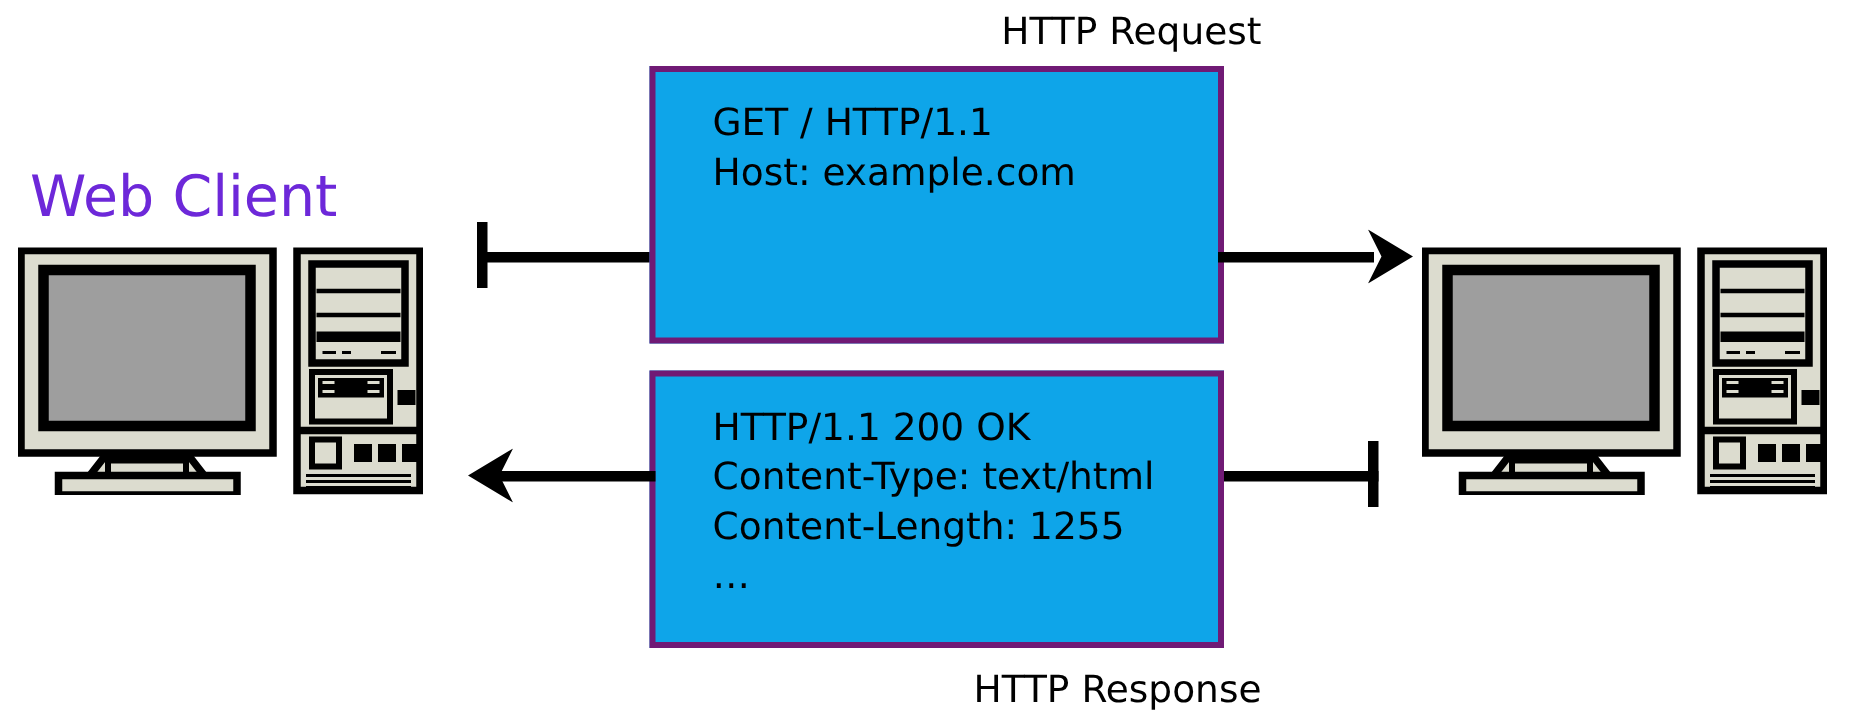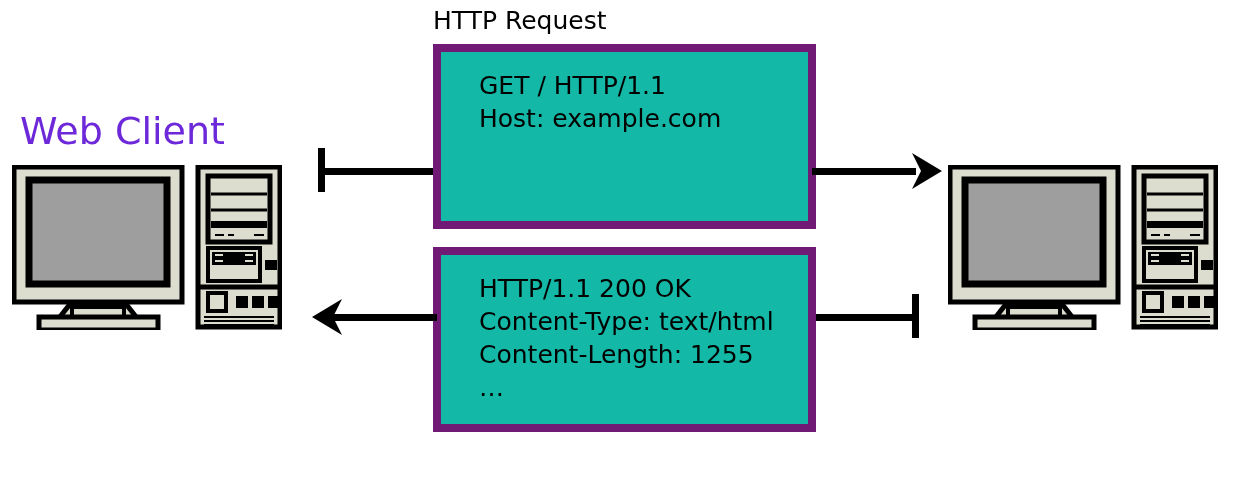--- a/index.html
+++ b/index.html
@@ -25,22 +25,22 @@
     color: #6d28d9;
     white-space: nowrap;
     line-height: 1;
   }
   #client-title { left: 20px;  top: 112px; }
   #server-title { left: 955px; top: 112px; }
 
   
   .msg-box {
     position: absolute;
-    background: #14b8a6;
-    border: 8px solid #701a75;
+    background: #0ea5e9;
+    border: 4px solid #701a75;
     box-sizing: border-box;
   }
   #request-box  { left: 433px; top: 44px;  width: 383px; height: 185px; }
   #response-box { left: 433px; top: 247px; width: 383px; height: 185px; padding-left: 48px; }
 
   .msg-lines {
     position: absolute;
     left: 38px;
     font-size: 25px;
     color: #000000;
@@ -49,23 +49,23 @@
   }
   #request-text  { top: 17px; }
   #response-text { top: 17px; }
 
   
   .caption {
     position: absolute;
     font-size: 25px;
     color: #000000;
     white-space: nowrap;
-    text-align: left;
+    text-align: right;
     width: 383px;
-    left: 433px;
+    left: 458px;
   }
   #request-caption  { top: 6px;   }
   #response-caption { top: 445px; }
 
   
   .hline {
     position: absolute;
     height: 7px;
     background: #000000;
   }
@@ -213,14 +213,15 @@
 …</div>
   </div>
 
   <div class="hline" id="res-line-left"></div>
   <div class="arrowhead" id="res-arrow">
     <svg class="arrow-svg" width="30" height="36" viewBox="0 0 30 36">
       <path d="M 30 0 L 0 18 L 30 36 L 21 18 Z" fill="#000000"></path>
     </svg>
   </div>
 
+  <div class="caption" id="response-caption">HTTP Response</div>
 
 </div>
 
 </body></html>

